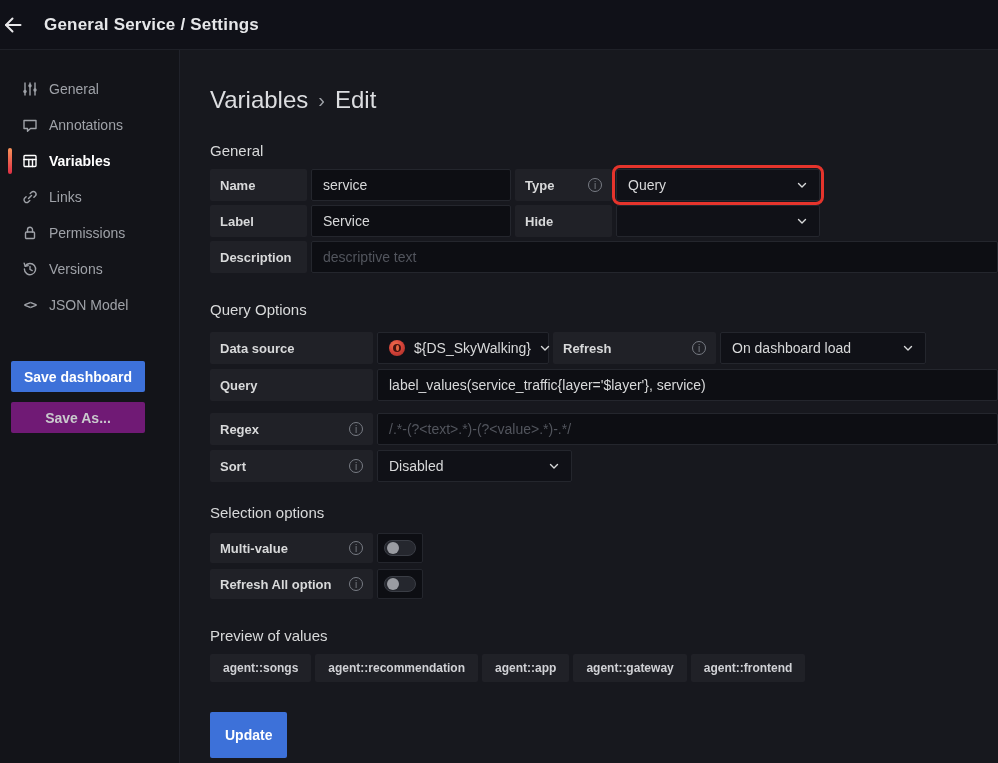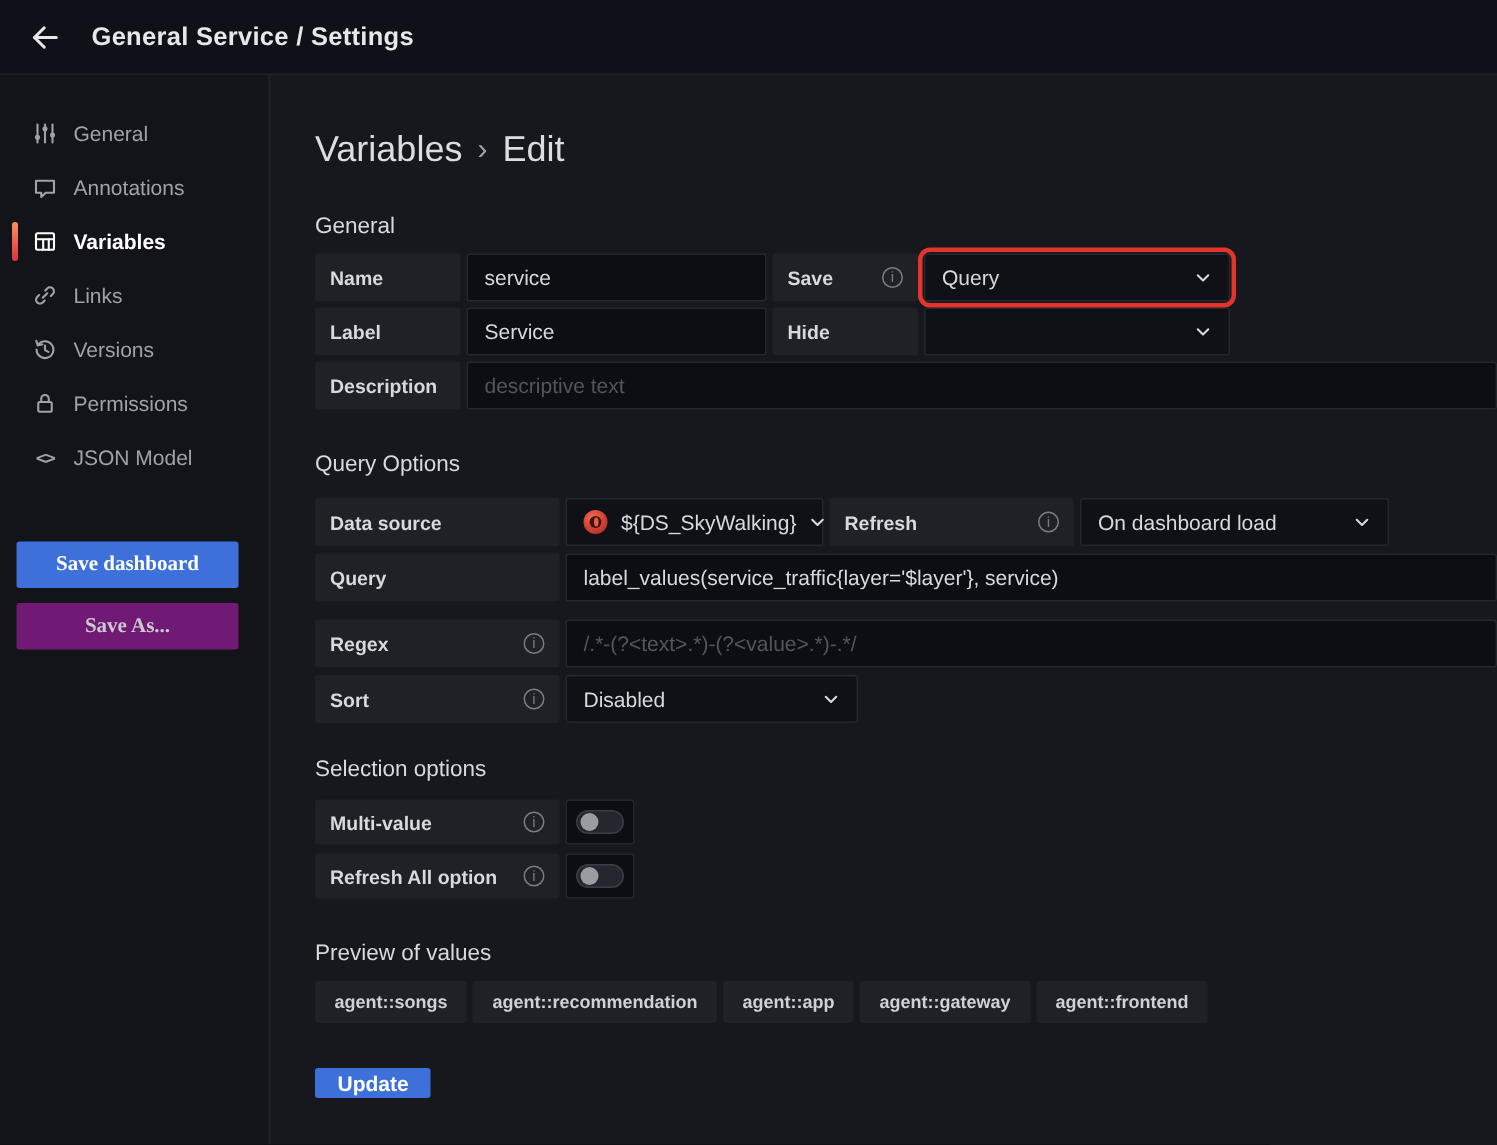--- a/index.html
+++ b/index.html
@@ -7,42 +7,42 @@
   .screen {
     width:998px; height:763px; overflow:hidden;
     font-family:"Liberation Sans", sans-serif;
     background:#17181e; color:#d8d9da;
     display:flex; flex-direction:column;
   }
   
   .topbar {
     height:50px; flex:0 0 50px; background:#101118;
     border-bottom:1px solid #1f2128;
-    display:flex; align-items:center; padding-left:17px; gap:18px;
+    display:flex; align-items:center; gap:18px;
   }
   .back-btn { width:26px; height:26px; display:flex; align-items:center; justify-content:center; cursor:pointer; }
   .topbar-title { font-size:17px; font-weight:600; color:#e6e7e9; letter-spacing:.2px; }
   
   .body-row { flex:1; display:flex; min-height:0; }
   .sidebar { width:180px; flex:0 0 180px; background:#131419; border-right:1px solid #20222a; }
   .nav { padding-top:21px; }
   .nav-item {
     height:36px; display:flex; align-items:center; gap:11px;
     padding-left:22px; color:#9fa2a8; font-size:14px; position:relative; cursor:pointer;
   }
   .nav-item.active { color:#ffffff; font-weight:700; }
   .nav-item.active::before {
     content:''; position:absolute; left:8px; top:5px; bottom:5px; width:4px; border-radius:2px;
     background:linear-gradient(#f8935a,#e02f44);
   }
   .nav-icon { width:16px; height:16px; display:flex; align-items:center; justify-content:center; flex:0 0 16px; }
   .code-glyph { font-family:"DejaVu Sans Mono", monospace; font-size:12px; font-weight:700; letter-spacing:-1px; }
   .side-btn {
-    display:block; width:148px; height:31px; margin-left:11px; border:none; border-radius:2px;
-    font-family:Liberation Serif, serif; font-size:14px; font-weight:600; cursor:pointer;
+    display:block; width:134px; height:31px; margin-left:11px; border:none; border-radius:2px;
+    font-family:Liberation Sans, sans-serif; font-size:14px; font-weight:600; cursor:pointer;
   }
   .btn-save { margin-top:38px; background:#3d71d9; color:#ffffff; }
   .btn-saveas { margin-top:10px; background:#701a75; color:#c9cacd; }
   
   .main { flex:1; padding:36px 0 0 30px; overflow:hidden; }
   .crumb { font-size:24px; font-weight:500; color:#dcdde0; margin-bottom:28px; display:flex; align-items:center; gap:10px; }
   .crumb .sep { color:#9fa2a8; font-size:20px; }
   .sec-head { font-size:15px; font-weight:500; color:#d8d9da; }
   .rows { margin-top:10px; margin-bottom:0; }
   .row { display:flex; gap:4px; margin-bottom:4px; }
@@ -99,21 +99,21 @@
   }
   .toggle { width:32px; height:16px; border-radius:9px; background:#25272e; border:1px solid #3a3d45; position:relative; }
   .toggle::after { content:''; position:absolute; left:2px; top:1px; width:12px; height:12px; border-radius:50%; background:#9a9ca2; }
   
   .chips { display:flex; gap:4px; margin-top:10px; }
   .chip {
     background:#202127; color:#d0d1d5; font-size:12px; font-weight:600;
     padding:0 13px; height:28px; display:flex; align-items:center; border-radius:2px;
   }
   .btn-update {
-    margin-top:30px; height:20px; padding:0 15px; border:none; border-radius:2px;
+    margin-top:30px; height:46px; padding:0 15px; border:none; border-radius:2px;
     background:#3d71d9; color:#fff; font-family:inherit; font-size:14px; font-weight:600; cursor:pointer;
   }
   svg.icn { stroke:currentColor; fill:none; stroke-width:1.4; stroke-linecap:round; stroke-linejoin:round; }
   .chev { flex:0 0 12px; }
 </style>
 </head>
 <body>
 
 <div class="screen">
 
@@ -169,35 +169,35 @@
               <path d="M6.5 9.5l3-3"></path>
                 <path d="M8.2 4.6l1.3-1.3a2.6 2.6 0 013.7 3.7L11.9 8.3"></path>
                 <path d="M7.8 11.4l-1.3 1.3a2.6 2.6 0 01-3.7-3.7L4.1 7.7"></path>
             </svg>
           </span>
           <span>Links</span>
         </div>
         <div class="nav-item">
           <span class="nav-icon">
             <svg class="icn" width="16" height="16" viewBox="0 0 16 16">
+              <rect x="3.5" y="7" width="9" height="6.5" rx="1"></rect>
+                <path d="M5.5 7V4.8a2.5 2.5 0 015 0V7"></path>
+            </svg>
+          </span>
+          <span>Permissions</span>
+        </div>
+        <div class="nav-item">
+          <span class="nav-icon">
+            <svg class="icn" width="16" height="16" viewBox="0 0 16 16">
               <path d="M3.2 5.2A5.6 5.6 0 112.4 8"></path>
                 <polyline points="2.2,2.2 3.2,5.2 6.2,4.6"></polyline>
                 <polyline points="8,5.4 8,8.4 10.2,9.6"></polyline>
             </svg>
           </span>
           <span>Versions</span>
-        </div>
-        <div class="nav-item">
-          <span class="nav-icon">
-            <svg class="icn" width="16" height="16" viewBox="0 0 16 16">
-              <rect x="3.5" y="7" width="9" height="6.5" rx="1"></rect>
-                <path d="M5.5 7V4.8a2.5 2.5 0 015 0V7"></path>
-            </svg>
-          </span>
-          <span>Permissions</span>
         </div>
         <div class="nav-item">
           <span class="nav-icon code-glyph">&lt;&gt;</span>
           <span>JSON Model</span>
         </div>
       </div>
       <button class="side-btn btn-save">Save dashboard</button>
       <button class="side-btn btn-saveas">Save As...</button>
     </div>
 
@@ -207,21 +207,21 @@
         <span class="sep">›</span>
         <span>Edit</span>
       </div>
 
       <div class="sec-head">General</div>
       <div class="rows">
         <div class="row">
           <div class="flabel sm">Name</div>
           <input class="finput w200" value="service" style="">
           <div class="flabel sm">
-            <span>Save</span>
+            <span>Type</span>
               <span class="sp"></span>
             <span class="info-i">i</span>
           </div>
           <div class="fselect w204 rel red-annot">
             <span>Query</span>
             <svg class="icn chev" width="12" height="12" viewBox="0 0 12 12">
                 <polyline points="2.5,4.5 6,8 9.5,4.5"></polyline>
               </svg>
           </div>
         </div>

